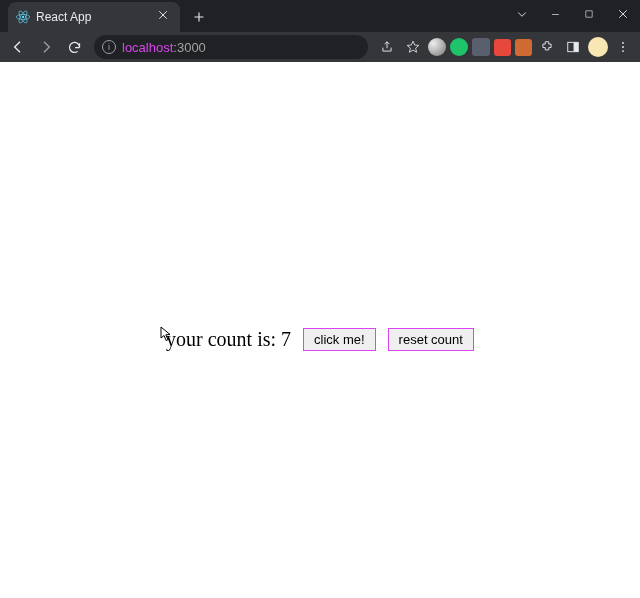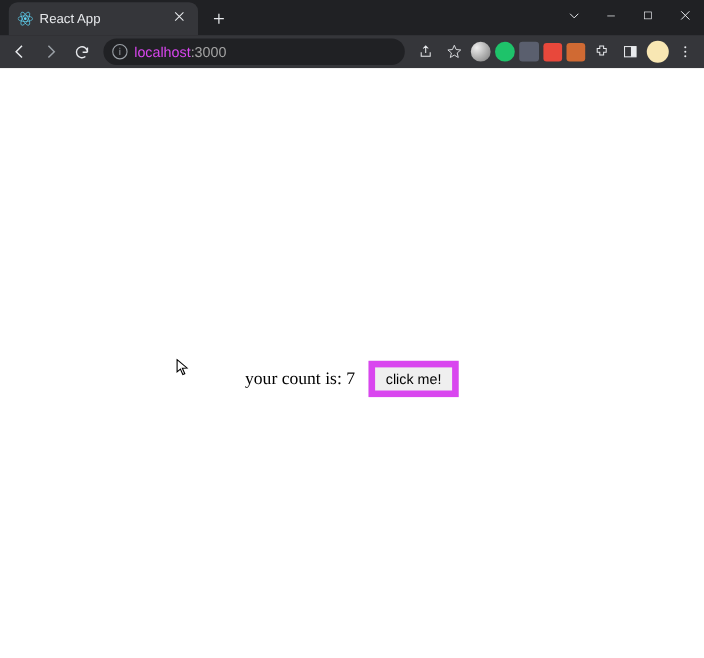--- a/index.html
+++ b/index.html
@@ -24,22 +24,22 @@
     .omnibox .info { width: 14px; height: 14px; border: 1.5px solid #9aa0a6; border-radius: 50%; display: flex; align-items: center; justify-content: center; font-size: 9px; color: #9aa0a6; flex-shrink: 0; }
     .omnibox .url-host { color: #d946ef; }
     .omnibox .url-port { color: #a3a3a3; }
     .tb-icon { width: 22px; height: 22px; display: flex; align-items: center; justify-content: center; color: #e8eaed; cursor: pointer; }
     .ext { width: 18px; height: 18px; border-radius: 50%; cursor: pointer; }
     .avatar { width: 20px; height: 20px; border-radius: 50%; background: #f8e7b3; cursor: pointer; }
     
     
     .viewport { background: #fff; height: calc(598px - 62px); position: relative; font-family: "Times New Roman", serif; }
     .app-row { position: absolute; top: 266px; left: 0; width: 100%; display: flex; align-items: center; justify-content: center; gap: 12px; }
-    .count-text { font-size: 16px; color: #000; }
-    .app-btn { font-family: Arial, sans-serif; font-size: 13px; background: #efefef; border: 6px solid #d946ef; padding: 3px 10px; cursor: pointer; }
+    .count-text { font-size: 20px; color: #000; }
+    .app-btn { font-family: Arial, sans-serif; font-size: 13px; background: #efefef; border: 1px solid #d946ef; padding: 3px 10px; cursor: pointer; }
     .cursor { position: absolute; top: 264px; left: 160px; width: 12px; height: 16px; pointer-events: none; }
     
     svg { display: block; }
   </style>
 </head>
 <body>
 
 <div class="chrome">
   <div class="tab-strip">
     <div class="tab">
@@ -143,19 +143,20 @@
           <circle cx="12" cy="19" r="1.6" fill="currentColor"></circle>
         </svg>
       </div>
   </div>
 </div>
 
 <div class="viewport">
   <div class="app-row">
     <span class="count-text"><span>your count is: </span><span>7</span></span>
     <button class="app-btn">click me!</button>
+    <button class="app-btn">reset count</button>
   </div>
   <span class="cursor">
     <svg viewBox="0 0 12 16" width="12" height="16">
         <path d="M1 1 L1 12 L4 9.5 L6.2 14.5 L8 13.7 L5.8 8.8 L10 8.5 Z" fill="#fff" stroke="#000" stroke-width="1"></path>
       </svg>
   </span>
 </div>
 
 </body></html>

